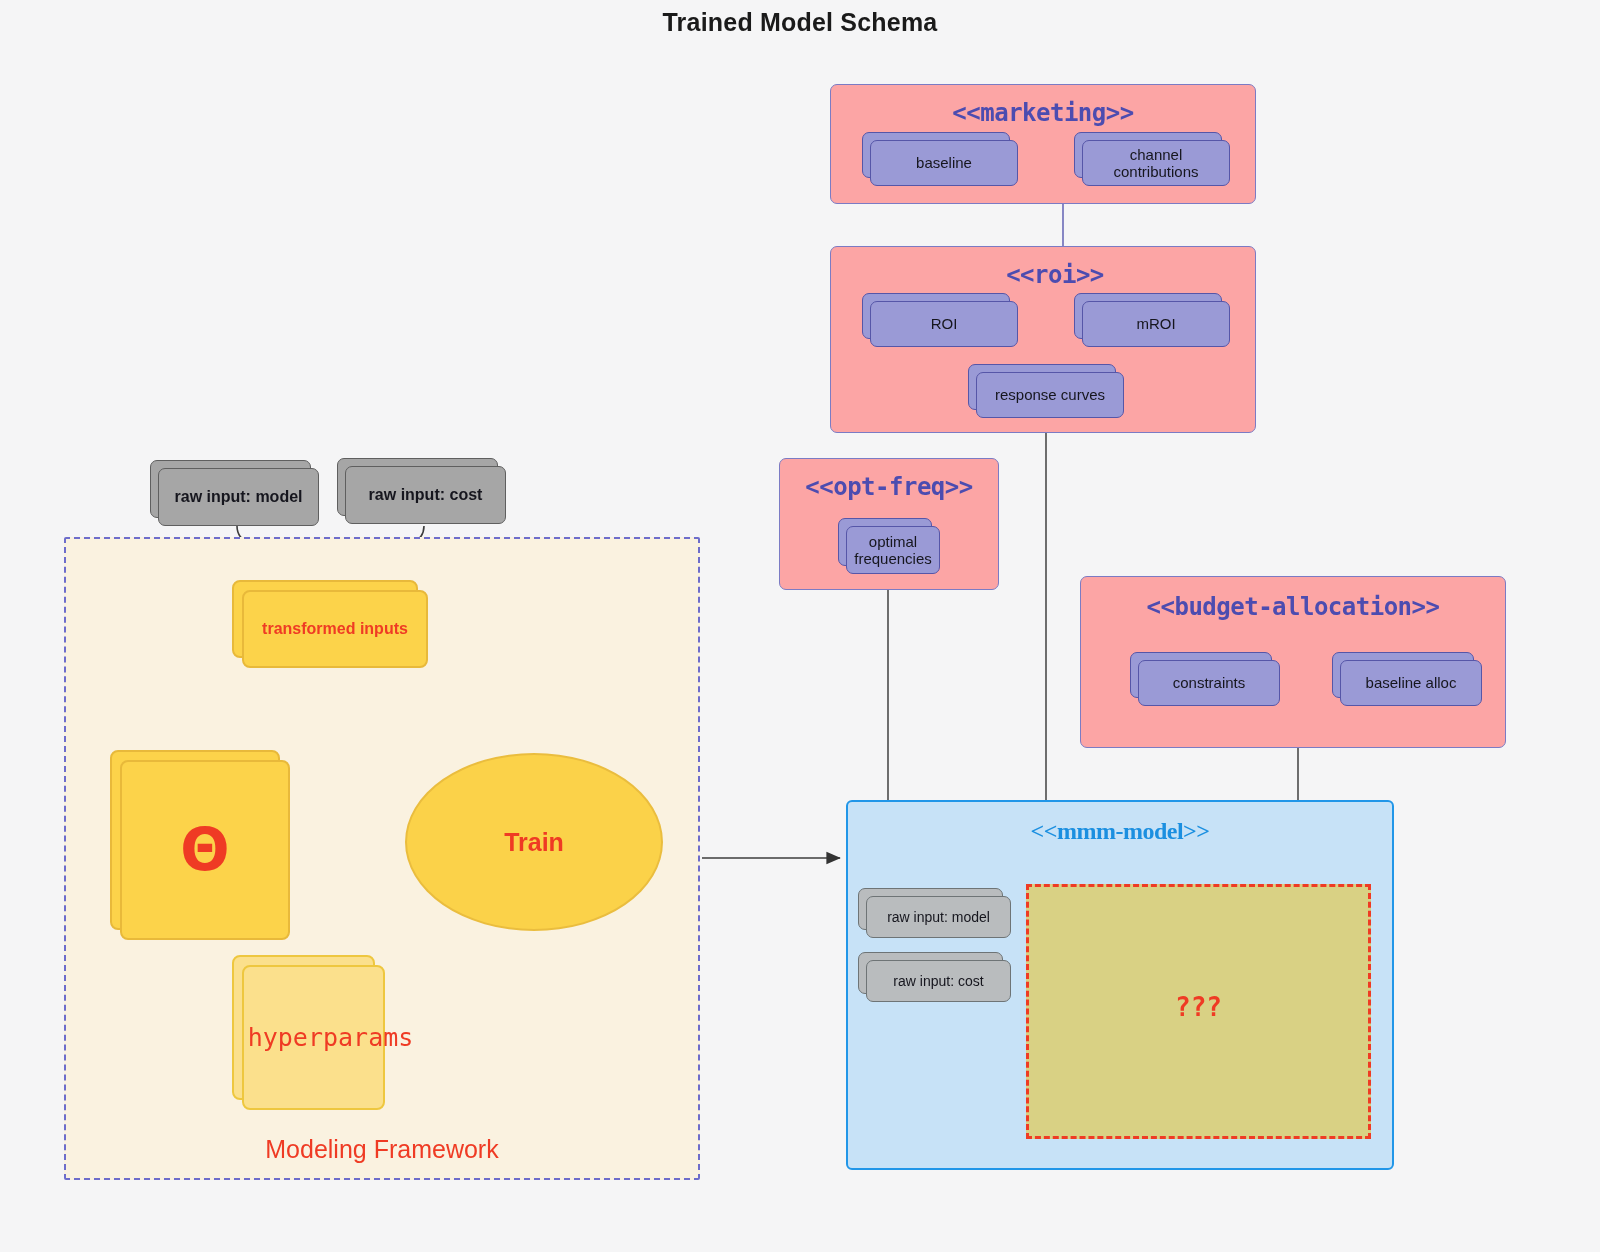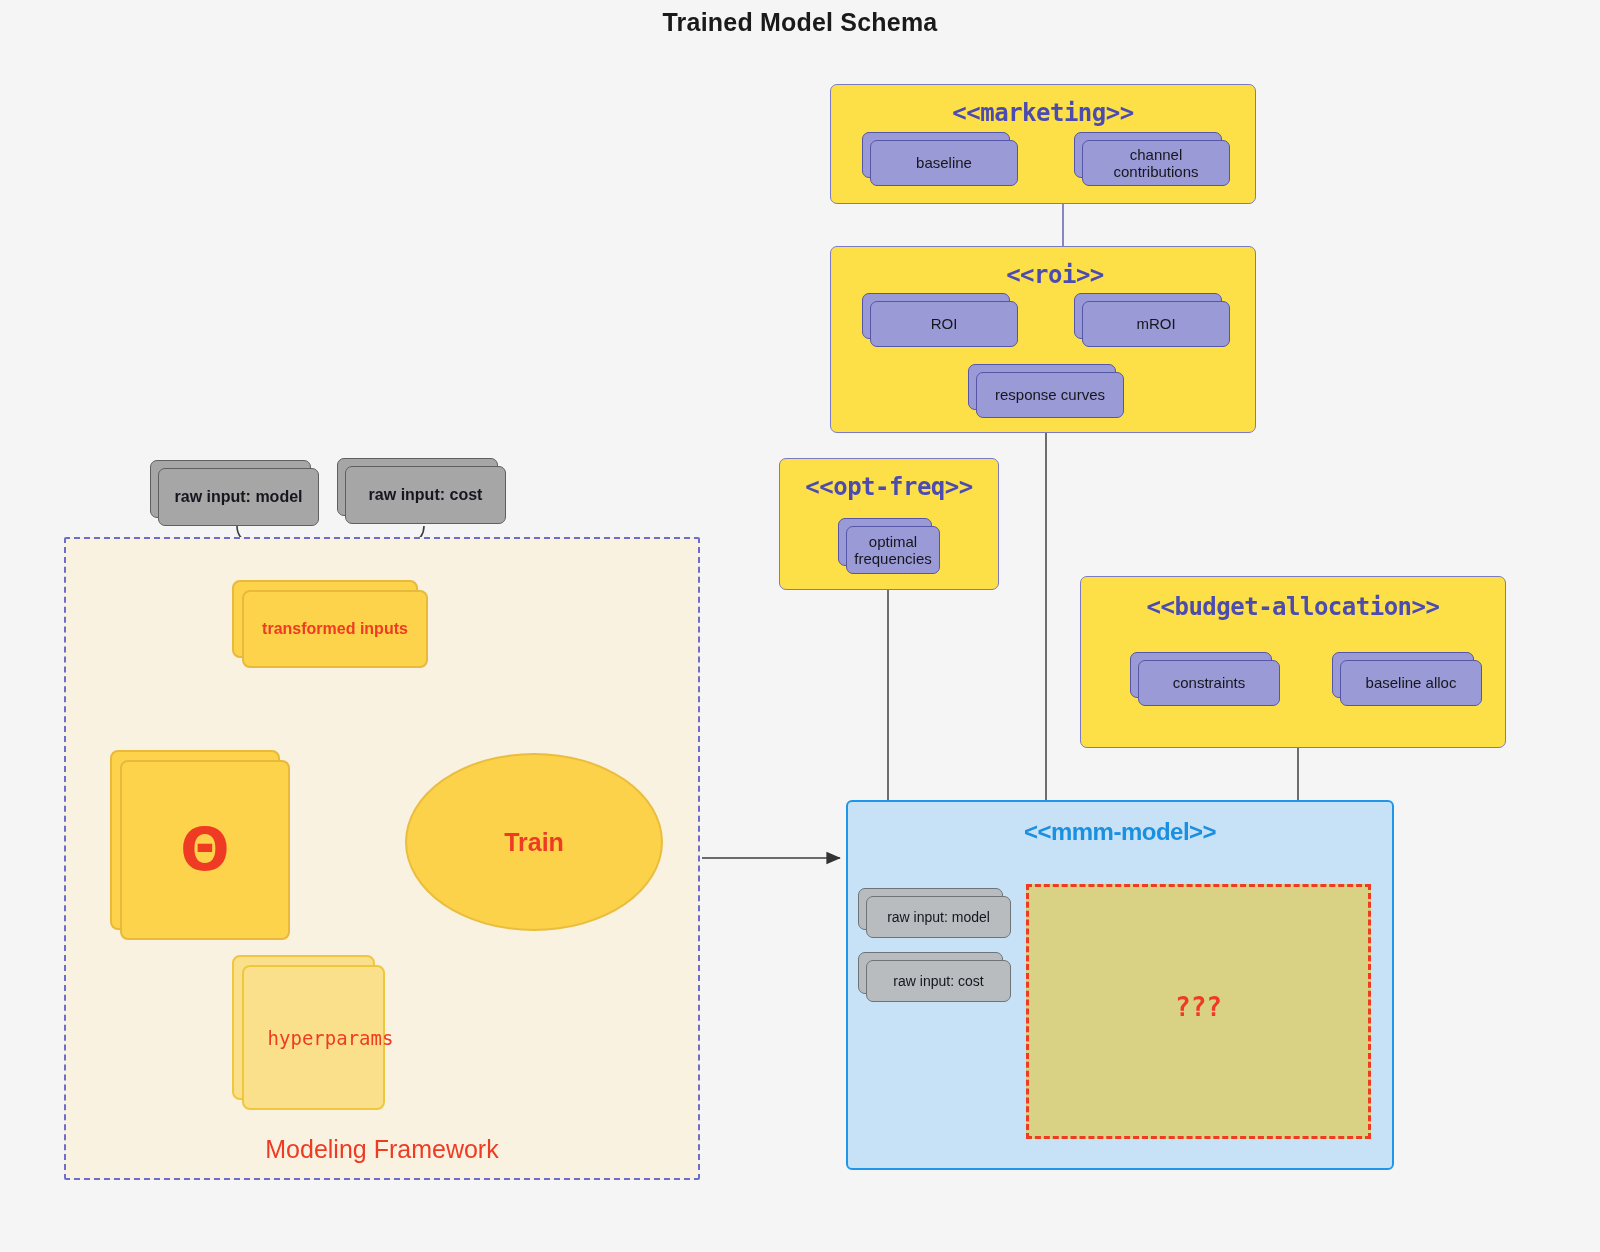--- a/index.html
+++ b/index.html
@@ -32,21 +32,21 @@
     text-align: center;
     font-size: 25px;
     font-weight: bold;
     color: #1a1a1a;
     letter-spacing: 0.2px;
   }
 
   
   .pkg {
     position: absolute;
-    background: #fde047;
+    background: #fca5a5;
     border: 1.6px solid #7b7bc4;
     border-radius: 7px;
     box-sizing: border-box;
   }
   .pkg-title {
     position: absolute;
     left: 0;
     width: 100%;
     text-align: center;
     font-family: "DejaVu Sans Mono", "Liberation Mono", monospace;
@@ -140,21 +140,21 @@
     font-weight: bold;
     font-size: 16px;
     padding: 2px 6px;
   }
   .ycard.light .shadow, .ycard.light .face {
     background: #fbe08c;
     border-color: #eec73f;
   }
   .ycard.light .face {
     font-family: "DejaVu Sans Mono", "Liberation Mono", monospace;
-    font-size: 19px;
+    font-size: 25px;
     font-weight: normal;
     color: #ef3b24;
     padding-left: 40px;
   }
 
   
   #modeling-framework {
     position: absolute;
     left: 64px; top: 537px;
     width: 636px; height: 643px;
@@ -206,21 +206,21 @@
     background: #c7e2f7;
     border: 2.2px solid #2196e8;
     border-radius: 6px;
     box-sizing: border-box;
   }
   #mmm-model-title {
     position: absolute;
     left: 0; top: 16px;
     width: 100%;
     text-align: center;
-    font-family: Liberation Sans, sans-serif;
+    font-family: Liberation Serif, serif;
     font-weight: bold;
     font-size: 24px;
     color: #1b8fe0;
     letter-spacing: -0.5px;
   }
   #model-placeholder {
     position: absolute;
     left: 1026px; top: 884px;
     width: 345px; height: 255px;
     background: #d9d184;

